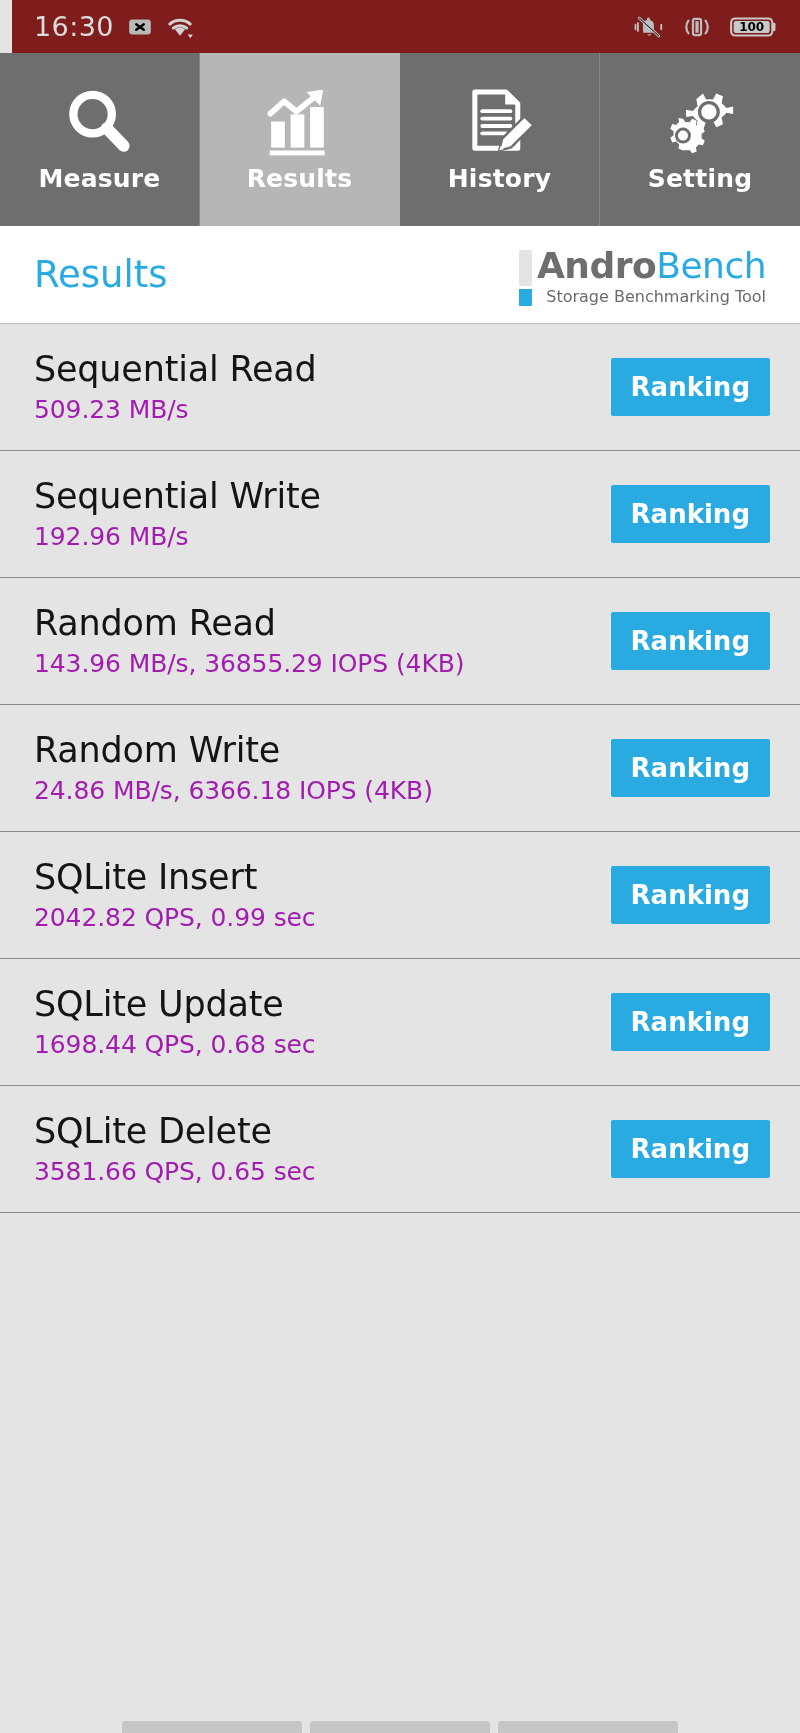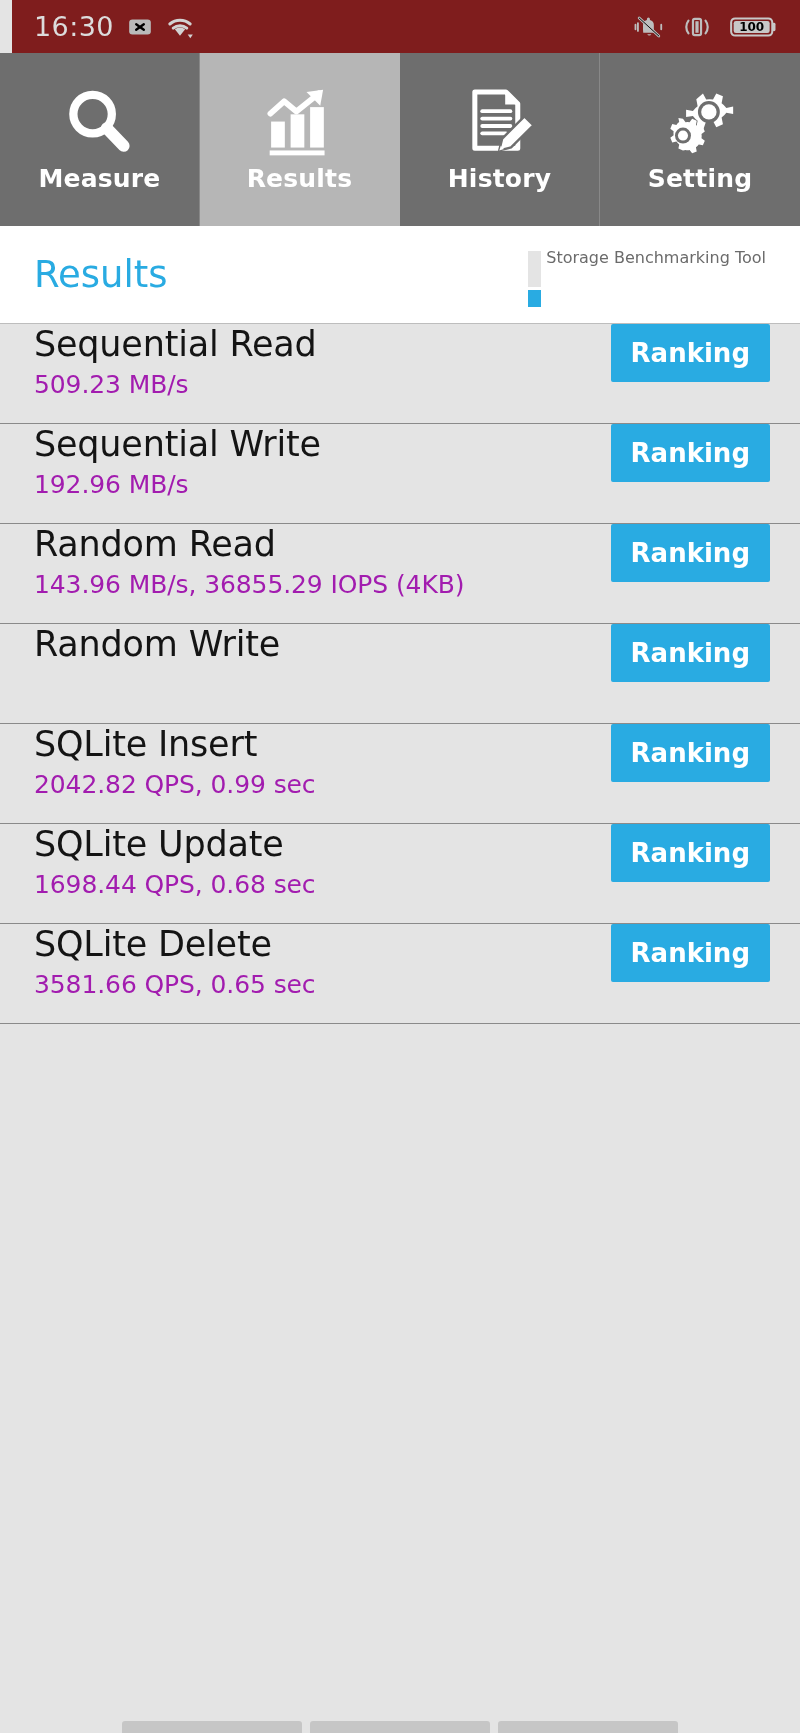--- a/index.html
+++ b/index.html
@@ -111,24 +111,24 @@
     margin-top: 1px;
     white-space: nowrap;
   }
 
   
   .results-list {
     background: #e4e4e4;
     height: 1400px;
   }
   .result-row {
-    height: 100px;
+    height: 127px;
     border-bottom: 1px solid #8a8a8a;
     display: flex;
-    align-items: flex-start;
+    align-items: center;
     padding: 0 30px 0 34px;
     background: #e4e4e4;
   }
   .result-texts {
     display: flex;
     flex-direction: column;
     justify-content: center;
     gap: 6px;
     flex: 1 1 auto;
     min-width: 0;
@@ -298,20 +298,21 @@
   </div>
 
   <div class="header">
     <div class="page-title">Results</div>
     <div class="logo-wrap">
       <div class="logo-bars">
         <div class="logo-bar-gray"></div>
         <div class="logo-bar-blue"></div>
       </div>
       <div class="logo-text-col">
+        <div class="logo-main"><span class="logo-andro">Andro</span><span class="logo-bench">Bench</span></div>
         <div class="logo-sub">Storage Benchmarking Tool</div>
       </div>
     </div>
   </div>
 
   <div class="results-list">
 
     <div class="result-row">
       <div class="result-texts">
         <div class="result-title">Sequential Read</div>
@@ -332,20 +333,21 @@
       <div class="result-texts">
         <div class="result-title">Random Read</div>
         <div class="result-value">143.96 MB/s, 36855.29 IOPS (4KB)</div>
       </div>
       <button class="ranking-btn">Ranking</button>
     </div>
 
     <div class="result-row">
       <div class="result-texts">
         <div class="result-title">Random Write</div>
+        <div class="result-value">24.86 MB/s, 6366.18 IOPS (4KB)</div>
       </div>
       <button class="ranking-btn">Ranking</button>
     </div>
 
     <div class="result-row">
       <div class="result-texts">
         <div class="result-title">SQLite Insert</div>
         <div class="result-value">2042.82 QPS, 0.99 sec</div>
       </div>
       <button class="ranking-btn">Ranking</button>

